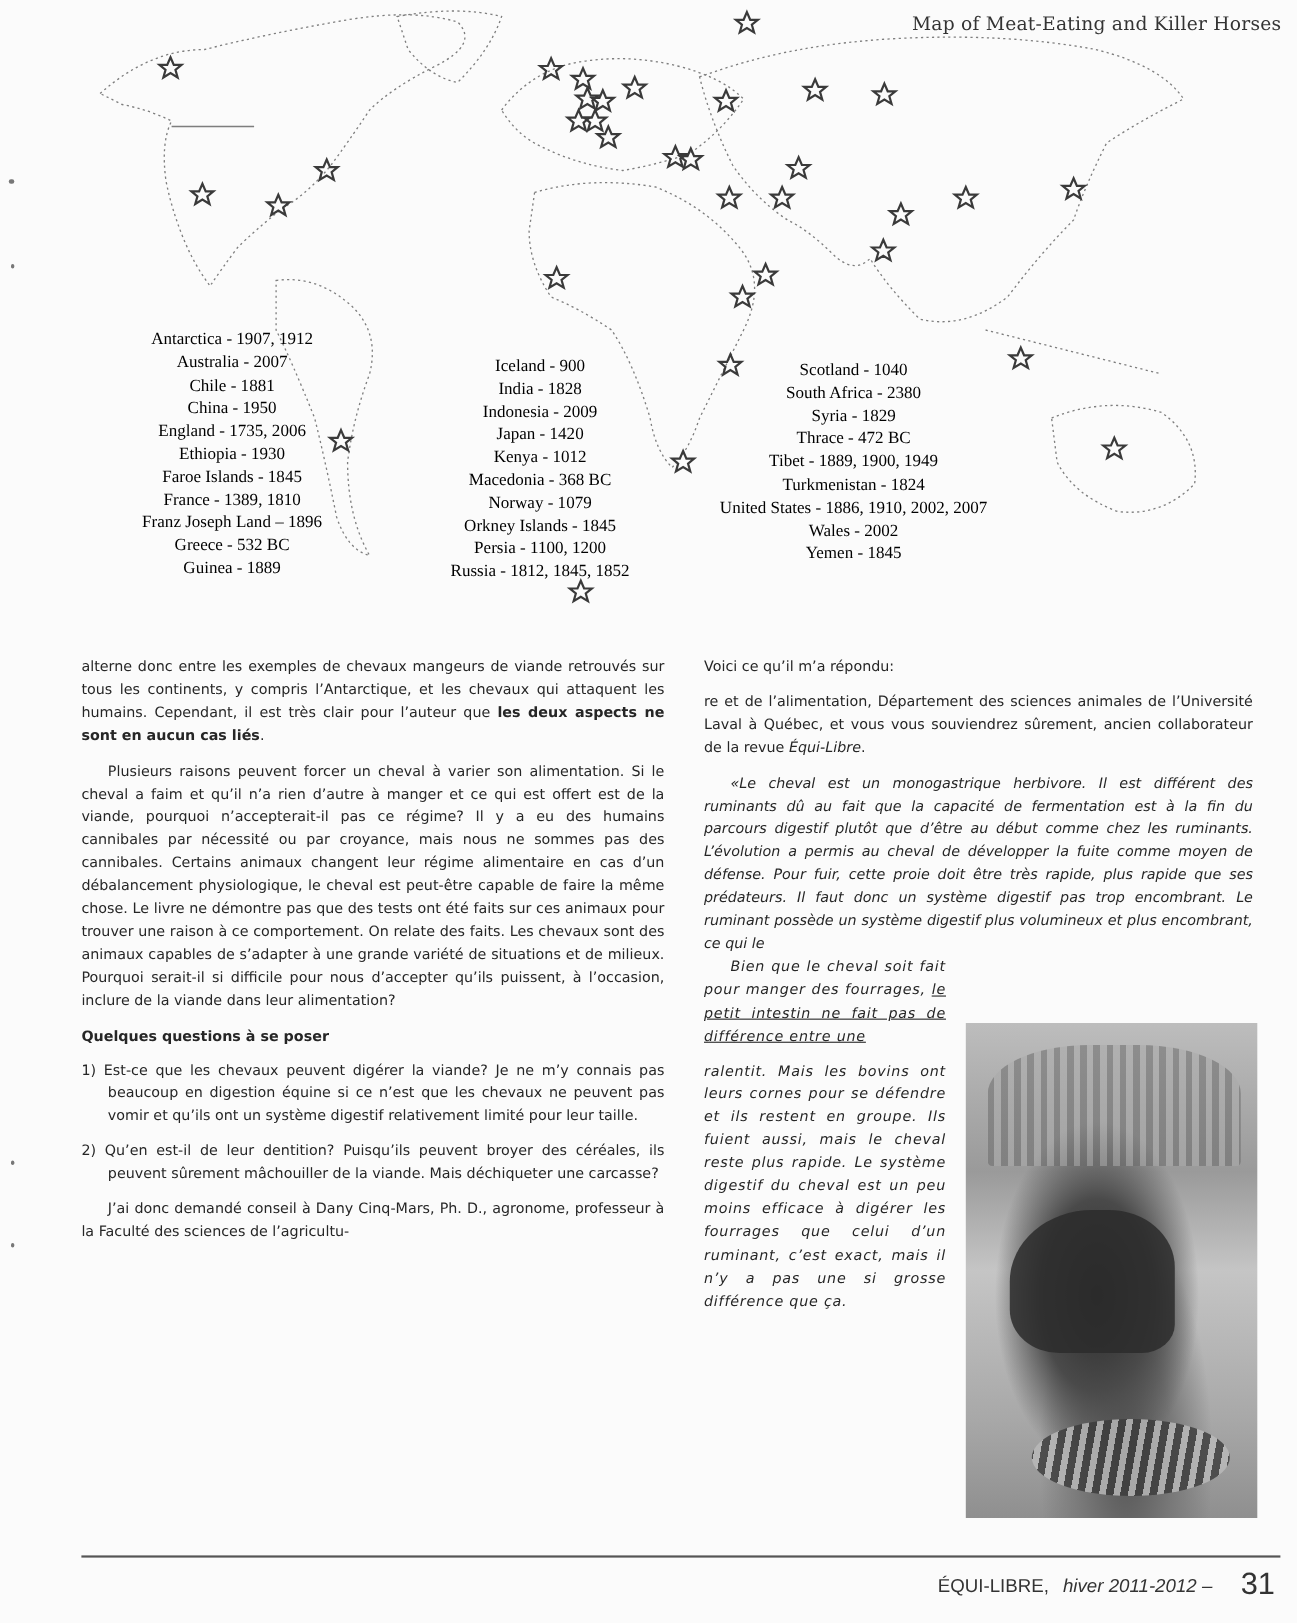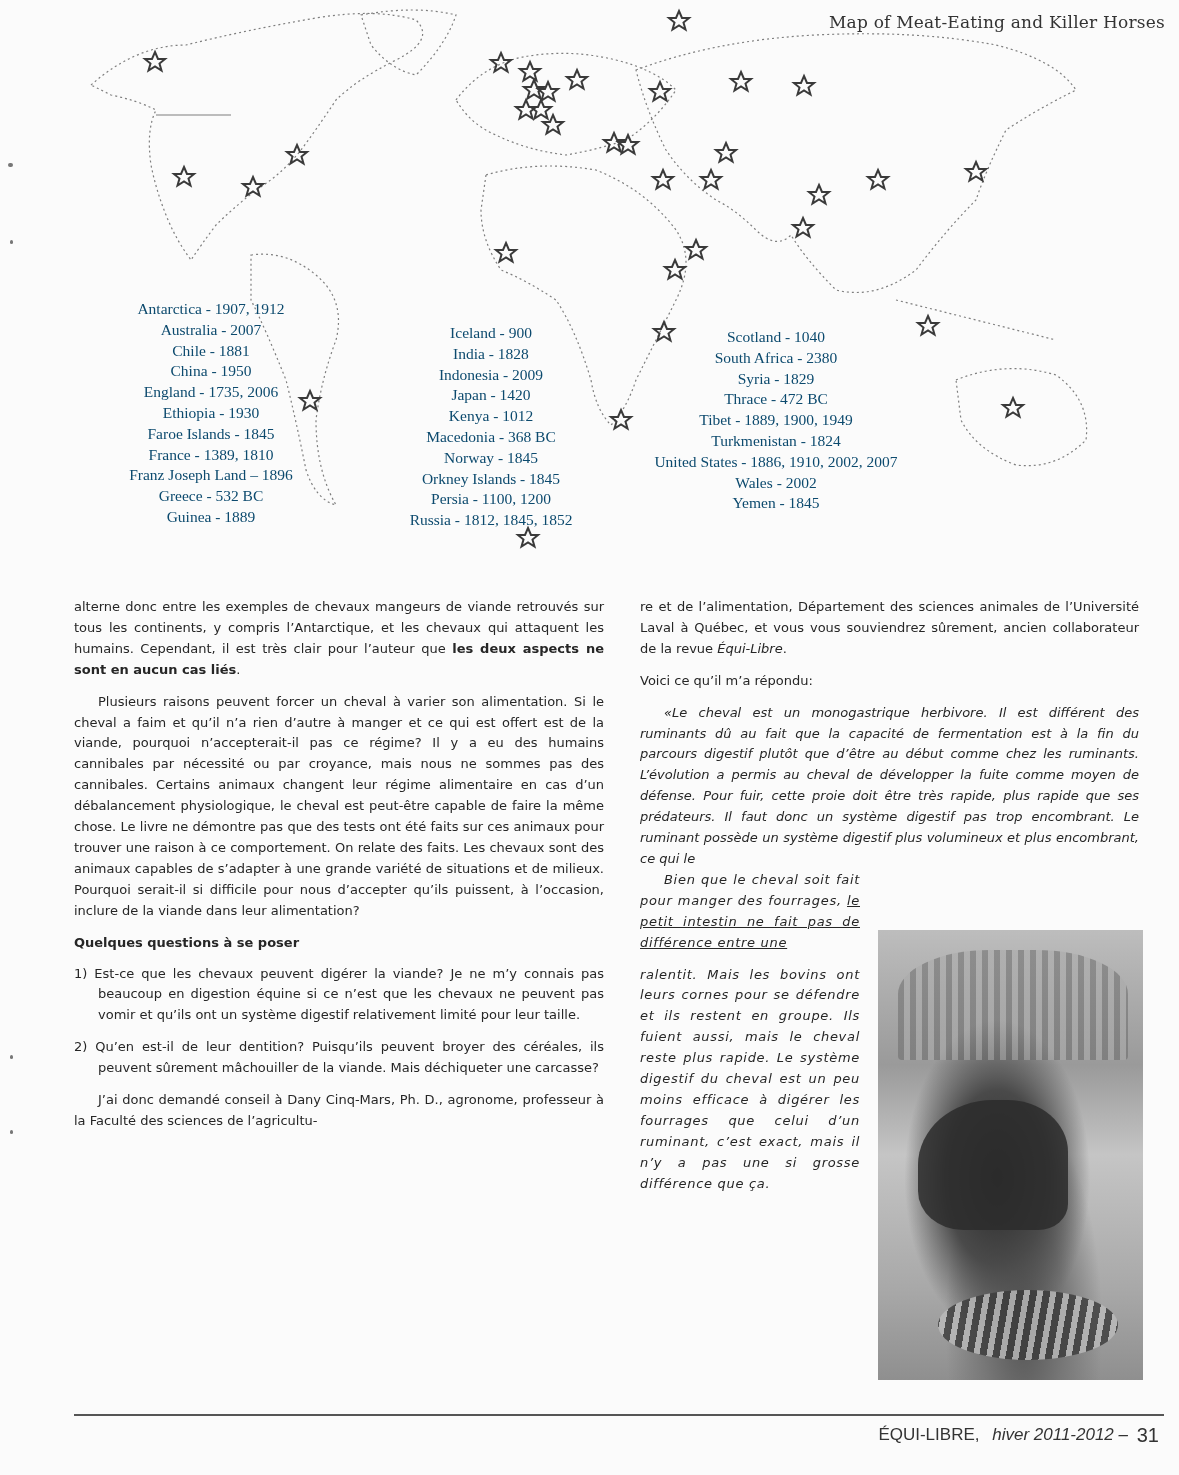--- a/index.html
+++ b/index.html
@@ -1,20 +1,20 @@
 <!DOCTYPE html>
 <html><head>
 <meta charset="utf-8">
 <style>
   html, body { margin: 0; padding: 0; background: #fbfbfb; }
   body { width: 1179px; height: 1475px; position: relative; overflow: hidden; color: #262626; }
   .map-area { position: absolute; left: 16px; top: 0; width: 1179px; height: 570px; }
   .map-svg { position: absolute; left: 0; top: 0; }
   .map-title { position: absolute; left: 813px; top: 12px; font-family: "DejaVu Serif", serif; font-size: 17px; color: #333; letter-spacing: 0.2px; }
-  .legend-col { position: absolute; font-family: "Liberation Serif", serif; font-size: 15.5px; line-height: 20.8px; text-align: center; color: #0c4a6e; }
+  .legend-col { position: absolute; font-family: "Liberation Serif", serif; font-size: 15.5px; line-height: 20.8px; text-align: center; color: #000000; }
   .legend-col div { white-space: nowrap; }
   #legend-a { left: 80px; top: 299px; width: 230px; }
   #legend-b { left: 360px; top: 323px; width: 230px; }
   #legend-c { left: 610px; top: 327px; width: 300px; }
   .body-text { font-family: "DejaVu Sans", sans-serif; font-size: 13px; line-height: 20.9px; color: #262626; text-align: justify; }
   .col-left { position: absolute; left: 74px; top: 597px; width: 530px; }
   .col-right { position: absolute; left: 640px; top: 597px; width: 499px; }
   .body-text p { margin: 0 0 11px 0; }
   .indent { text-indent: 24px; }
   .h-sec { font-weight: bold; margin: 4px 0 10px 0; }
@@ -26,21 +26,21 @@
     radial-gradient(ellipse at 45% 55%, #2a2a2a 0%, #4a4a4a 25%, transparent 45%),
     radial-gradient(ellipse at 55% 88%, #555 0%, #777 20%, transparent 38%),
     linear-gradient(180deg, #bdbdbd 0%, #9a9a9a 30%, #c5c5c5 50%, #a8a8a8 80%, #8f8f8f 100%);
     filter: grayscale(1); }
   .illustration .horse { position: absolute; left: 40px; top: 170px; width: 150px; height: 130px; background: #2b2b2b; border-radius: 50% 40% 20% 30%; opacity: .85; }
   .illustration .crowd { position: absolute; left: 20px; top: 20px; width: 230px; height: 110px; background: repeating-linear-gradient(90deg, #6a6a6a 0 6px, #aaa 6px 12px); opacity: .55; border-radius: 40% 40% 4px 4px; }
   .illustration .tiger { position: absolute; left: 60px; top: 360px; width: 180px; height: 70px; background: repeating-linear-gradient(100deg, #3a3a3a 0 7px, #bbb 7px 13px); border-radius: 50%; opacity: .8; }
   .footer-rule { position: absolute; left: 74px; top: 1414px; width: 1090px; height: 2px; background: #555; }
   .footer { position: absolute; right: 20px; top: 1424px; font-family: "Liberation Sans", sans-serif; font-size: 17px; color: #333; }
   .footer .issue { font-style: italic; margin-left: 8px; }
-  .footer .page { font-size: 20px; font-weight: normal; vertical-align: -2px; margin-left: 4px; }
+  .footer .page { font-size: 28px; font-weight: normal; vertical-align: -2px; margin-left: 21px; }
   .margin-mark { position: absolute; width: 5px; height: 4px; background: #777; border-radius: 2px; }
 </style>
 </head>
 <body>
 
 <div class="map-area">
   <svg class="map-svg" width="1179" height="570">
     <g fill="none" stroke="#555" stroke-width="1.2" stroke-dasharray="2 3" opacity="0.75">
 
       <path d="M75,85 Q120,45 170,45 Q230,30 300,18 Q360,8 400,20 Q420,40 380,60 Q340,80 320,100 Q300,130 285,150 Q265,175 240,190 Q215,210 200,225 Q185,245 175,260 Q160,240 150,215 Q140,190 135,165 Q130,130 140,110 Q120,100 95,95 Z"></path>
@@ -114,21 +114,21 @@
     <div>Guinea - 1889</div>
   </div>
 
   <div class="legend-col" id="legend-b">
     <div>Iceland - 900</div>
     <div>India - 1828</div>
     <div>Indonesia - 2009</div>
     <div>Japan - 1420</div>
     <div>Kenya - 1012</div>
     <div>Macedonia - 368 BC</div>
-    <div>Norway - 1845</div>
+    <div>Norway - 1079</div>
     <div>Orkney Islands - 1845</div>
     <div>Persia - 1100, 1200</div>
     <div>Russia - 1812, 1845, 1852</div>
   </div>
 
   <div class="legend-col" id="legend-c">
     <div>Scotland - 1040</div>
     <div>South Africa - 2380</div>
     <div>Syria - 1829</div>
     <div>Thrace - 472 BC</div>
@@ -148,22 +148,22 @@
 <div class="body-text col-left">
   <p><span>alterne donc entre les exemples de chevaux mangeurs de viande retrouvés sur tous les continents, y compris l’Antarctique, et les chevaux qui attaquent les humains. Cependant, il est très clair pour l’auteur que </span><b>les deux aspects ne sont en aucun cas liés</b><span>.</span></p>
   <p class="indent">Plusieurs raisons peuvent forcer un cheval à varier son alimentation. Si le cheval a faim et qu’il n’a rien d’autre à manger et ce qui est offert est de la viande, pourquoi n’accepterait-il pas ce régime? Il y a eu des humains cannibales par nécessité ou par croyance, mais nous ne sommes pas des cannibales. Certains animaux changent leur régime alimentaire en cas d’un débalancement physiologique, le cheval est peut-être capable de faire la même chose. Le livre ne démontre pas que des tests ont été faits sur ces animaux pour trouver une raison à ce comportement. On relate des faits. Les chevaux sont des animaux capables de s’adapter à une grande variété de situations et de milieux. Pourquoi serait-il si difficile pour nous d’accepter qu’ils puissent, à l’occasion, inclure de la viande dans leur alimentation?</p>
   <div class="h-sec">Quelques questions à se poser</div>
   <p class="numbered">1) Est-ce que les chevaux peuvent digérer la viande? Je ne m’y connais pas beaucoup en digestion équine si ce n’est que les chevaux ne peuvent pas vomir et qu’ils ont un système digestif relativement limité pour leur taille.</p>
   <p class="numbered">2) Qu’en est-il de leur dentition? Puisqu’ils peuvent broyer des céréales, ils peuvent sûrement mâchouiller de la viande. Mais déchiqueter une carcasse?</p>
   <p class="indent">J’ai donc demandé conseil à Dany Cinq-Mars, Ph. D., agronome, professeur à la Faculté des sciences de l’agricultu-</p>
 </div>
 
 <div class="body-text col-right">
+  <p>Voici ce qu’il m’a répondu:</p>
   <p><span>re et de l’alimentation, Département des sciences animales de l’Université Laval à Québec, et vous vous souviendrez sûrement, ancien collaborateur de la revue </span><i>Équi-Libre</i><span>.</span></p>
-  <p>Voici ce qu’il m’a répondu:</p>
   <p class="quote indent" style="margin-bottom:0;">«Le cheval est un monogastrique herbivore. Il est différent des ruminants dû au fait que la capacité de fermentation est à la fin du parcours digestif plutôt que d’être au début comme chez les ruminants. L’évolution a permis au cheval de développer la fuite comme moyen de défense. Pour fuir, cette proie doit être très rapide, plus rapide que ses prédateurs. Il faut donc un système digestif pas trop encombrant. Le ruminant possède un système digestif plus volumineux et plus encombrant, ce qui le</p>
   <p class="quote narrow indent"><span>Bien que le cheval soit fait pour manger des fourrages, </span><span class="uline">le petit intestin ne fait pas de différence entre une</span></p>
   <p class="quote narrow">ralentit. Mais les bovins ont leurs cornes pour se défendre et ils restent en groupe. Ils fuient aussi, mais le cheval reste plus rapide. Le système digestif du cheval est un peu moins efficace à digérer les fourrages que celui d’un ruminant, c’est exact, mais il n’y a pas une si grosse différence que ça.</p>
 </div>
 
 <div class="illustration" title="Engraving of a horse attacking a tiger in an arena before spectators">
   <div class="crowd"></div>
   <div class="horse"></div>
   <div class="tiger"></div>
 </div>

